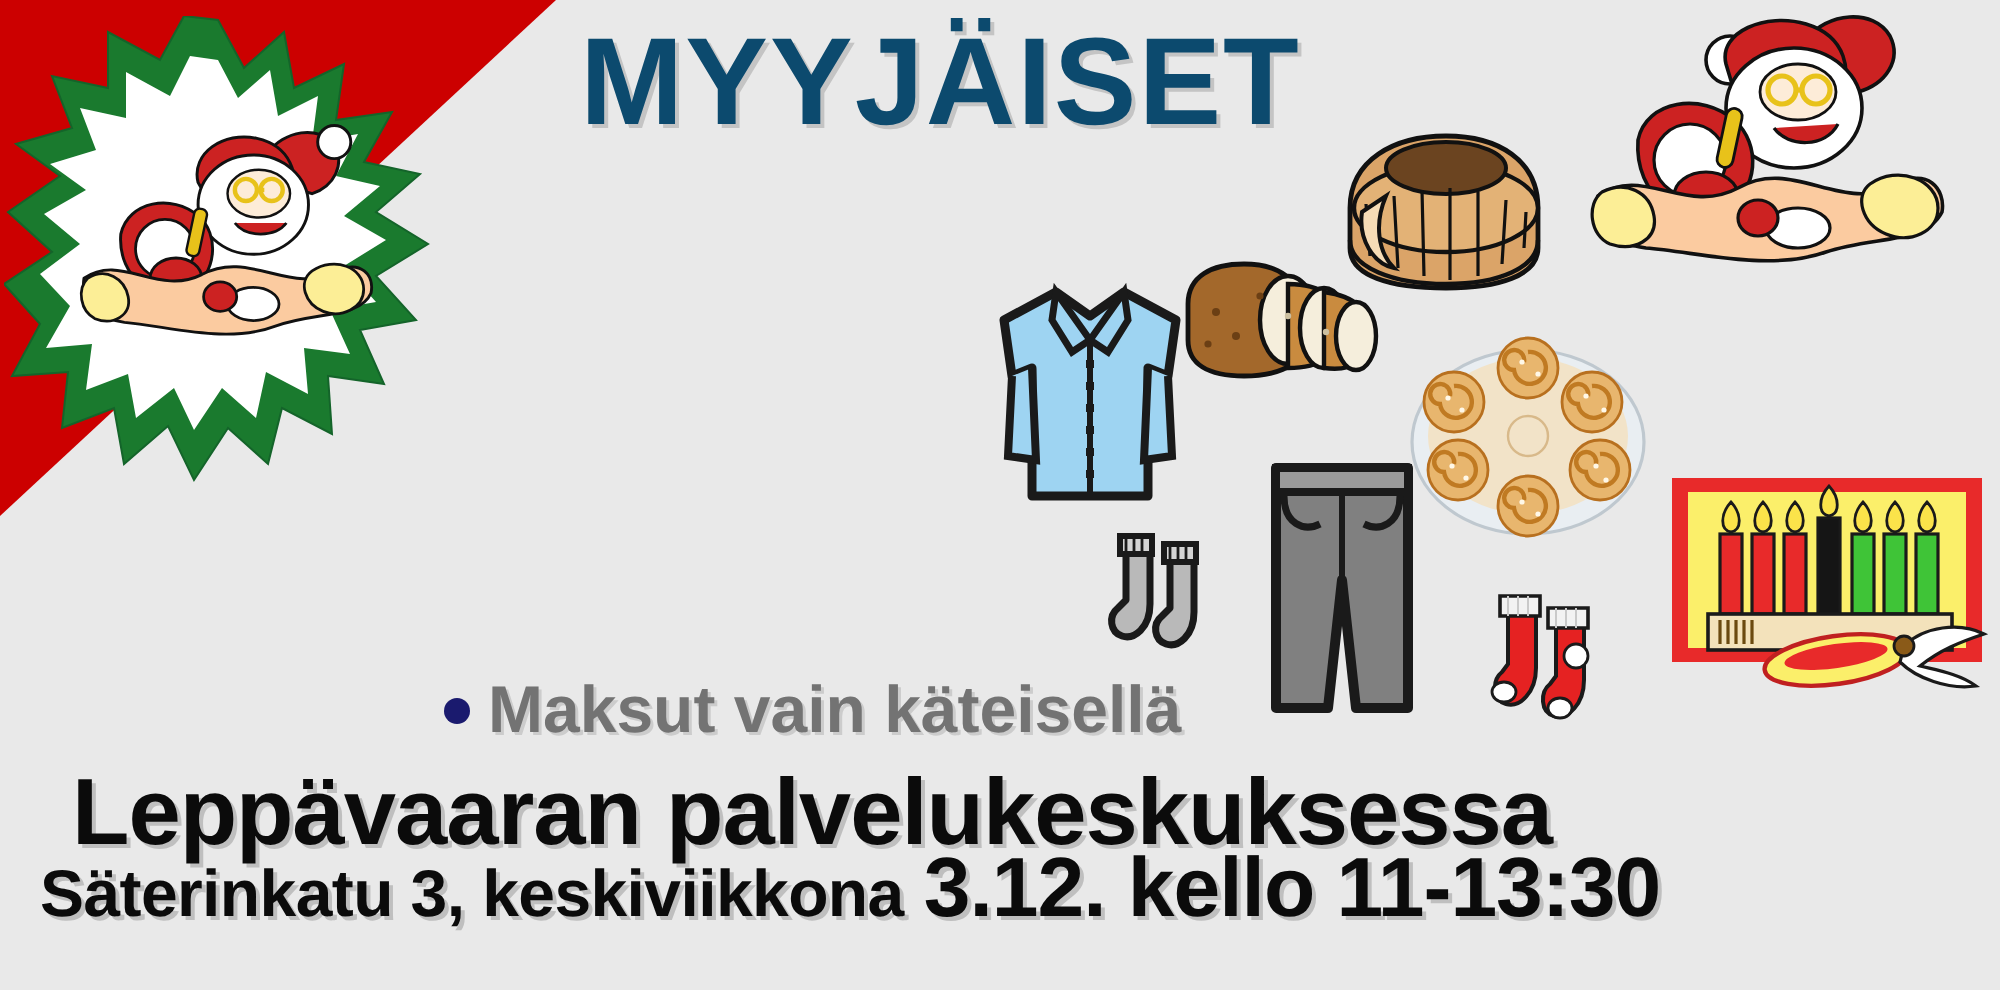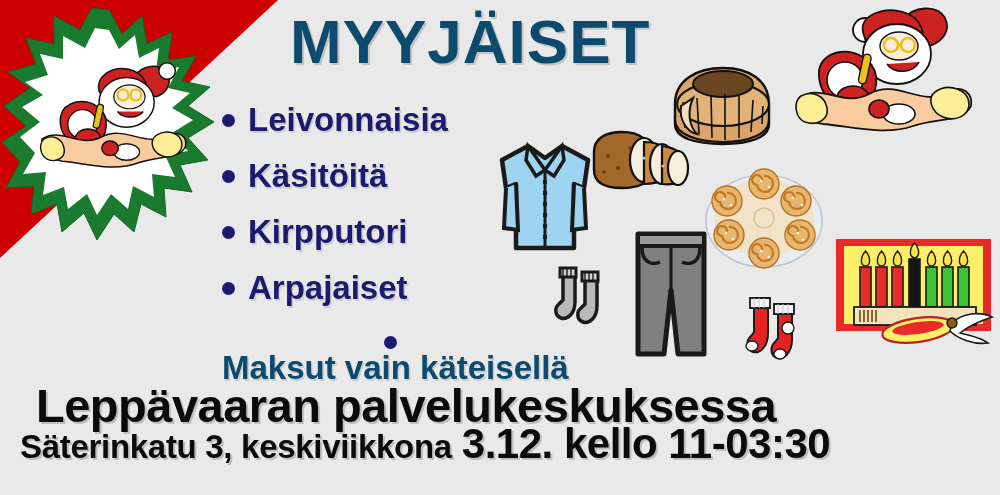--- a/index.html
+++ b/index.html
@@ -40,23 +40,22 @@
     height:56px;white-space:nowrap;
     text-shadow:1.5px 1.5px 0 rgba(160,160,160,.4);
   }
   .bullets li .dot{
     width:13px;height:13px;border-radius:50%;
     background:#1a1a6e;margin-right:13px;flex:0 0 auto;
   }
   .cash-line{
     position:absolute;left:222px;top:336px;z-index:6;
     display:flex;align-items:center;
-    font-size:33px;font-weight:bold;color:#0c4a6e;white-space:nowrap;
+    font-size:33px;font-weight:bold;color:#737373;white-space:nowrap;
     text-shadow:1.5px 1.5px 0 rgba(160,160,160,.4);
-    flex-direction:column;
   }
   .cash-line .dot{
     width:13px;height:13px;border-radius:50%;
     background:#1a1a6e;margin-right:9px;flex:0 0 auto;
   }
   
   .venue{
     position:absolute;left:36px;top:378px;z-index:7;
     font-size:47px;font-weight:bold;color:#0b0b0b;white-space:nowrap;
     letter-spacing:-.5px;
@@ -300,43 +299,25 @@
     </g>
     <ellipse cx="84" cy="93" rx="36" ry="12" fill="#fbef6a" stroke="#c02020" stroke-width="2.2" transform="rotate(-8 84 93)"></ellipse>
     <ellipse cx="84" cy="91" rx="26" ry="6" fill="#e82a2a" transform="rotate(-8 84 91)"></ellipse>
     <path d="M118,86 C128,76 146,74 158,80 C146,84 136,88 126,96 C134,98 146,100 154,106
              C140,108 124,102 116,94 Z" fill="#ffffff" stroke="#1a1a1a" stroke-width="1.6"></path>
     <circle cx="118" cy="86" r="5" fill="#8a5a18" stroke="#1a1a1a" stroke-width="1.4"></circle>
   </svg>
 
   <div class="title">MYYJÄISET</div>
 
-  <ul class="bullets">
-    <li>
-      <span class="dot"></span>
-      <span>Leivonnaisia</span>
-    </li>
-    <li>
-      <span class="dot"></span>
-      <span>Käsitöitä</span>
-    </li>
-    <li>
-      <span class="dot"></span>
-      <span>Kirpputori</span>
-    </li>
-    <li>
-      <span class="dot"></span>
-      <span>Arpajaiset</span>
-    </li>
-  </ul>
 
   <div class="cash-line">
     <span class="dot"></span>
     <span>Maksut vain käteisellä</span>
   </div>
 
   <div class="venue">Leppävaaran palvelukeskuksessa</div>
   <div class="addr">
     <span class="small">Säterinkatu 3, keskiviikkona</span>
-    <span class="big">3.12. kello 11-03:30</span>
+    <span class="big">3.12. kello 11-13:30</span>
   </div>
 
 </div>
 
 </body></html>

